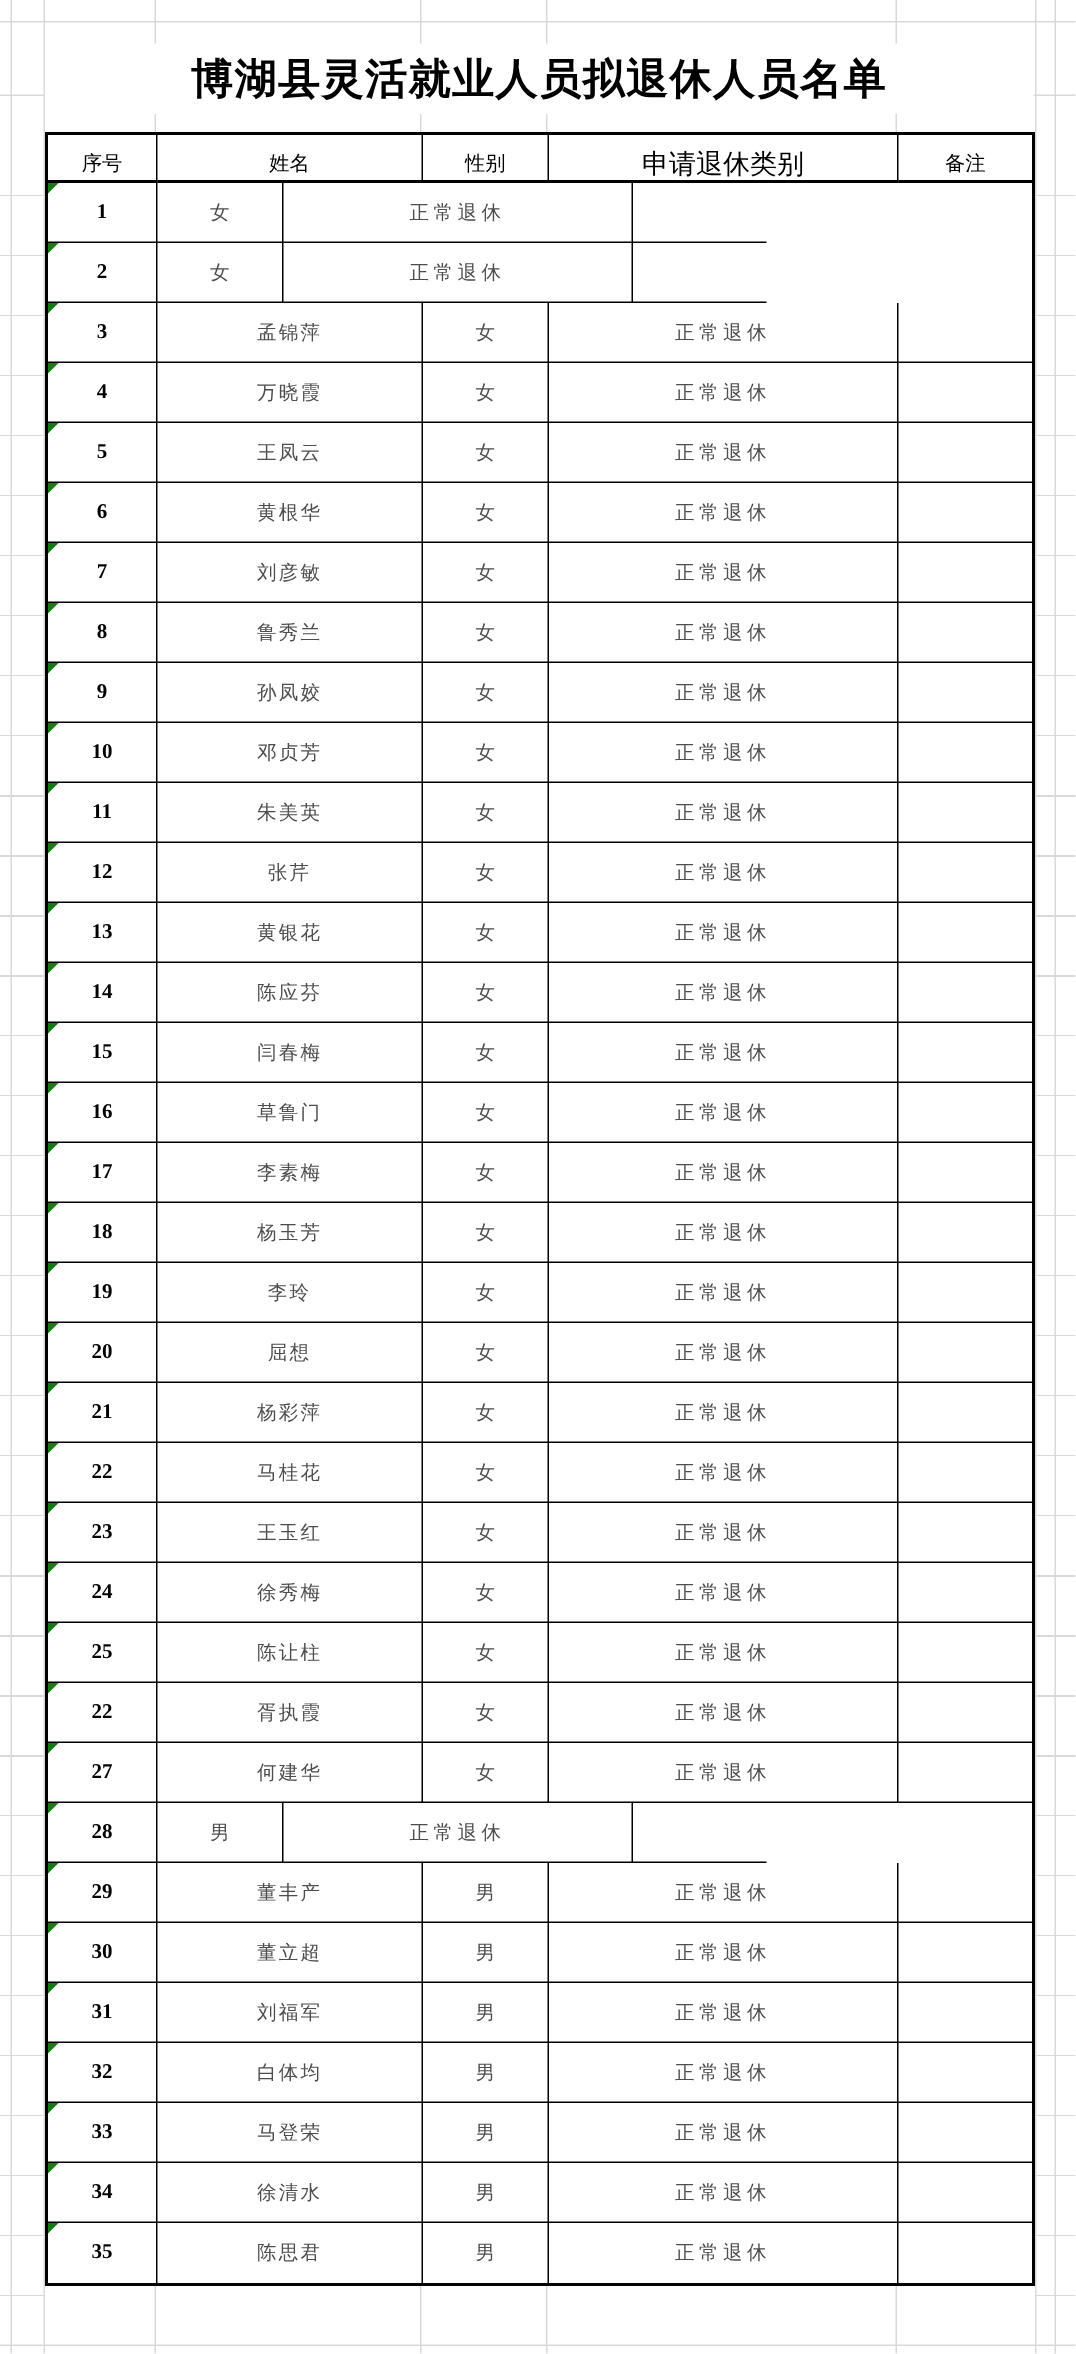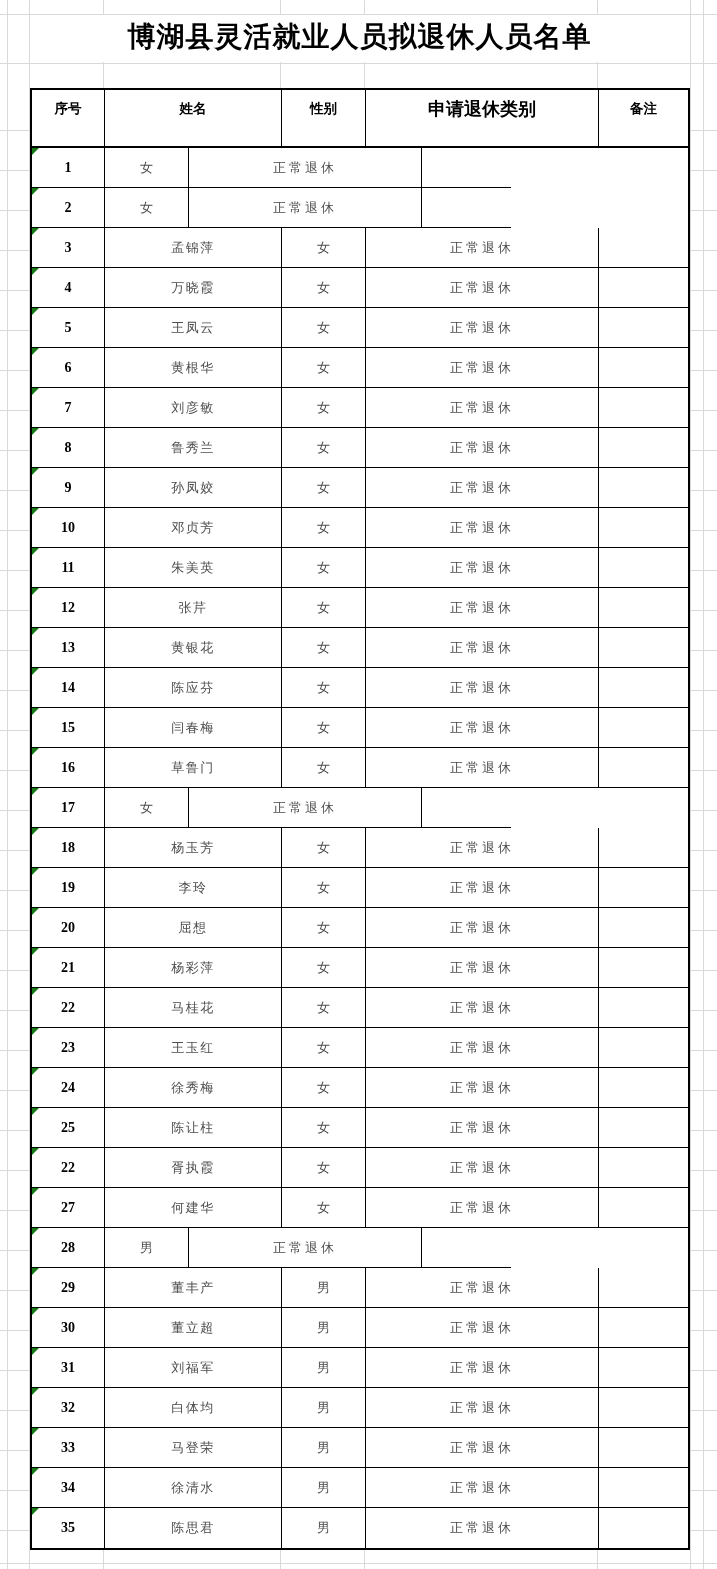--- a/index.html
+++ b/index.html
@@ -16,26 +16,26 @@
   .hline{position:absolute;left:0;width:717px;height:1px;background:#d9d9d9;}
   .margin-strip{
     position:absolute;top:130px;height:1402px;
     background:repeating-linear-gradient(to bottom,#d9d9d9 0px,#d9d9d9 1px,transparent 1px,transparent 40px);
   }
   .strip-left{left:0;width:29px;}
   .strip-right{left:691px;width:26px;}
 
   
   .title-cell{
-    position:absolute;left:30px;top:15px;width:659px;height:47px;
+    position:absolute;left:30px;top:29px;width:659px;height:47px;
     background:#fff;
     text-align:center;line-height:47px;
     font-size:28px;font-weight:bold;color:#000;
     letter-spacing:1px;
-    font-family:Liberation Mono, monospace;
+    font-family:Liberation Sans, sans-serif;
   }
 
   
   .table{
     position:absolute;left:30px;top:88px;width:660px;
     border:2px solid #000;box-sizing:border-box;background:#fff;
   }
   .tr{display:flex;width:100%;}
   .td,.th{
     box-sizing:border-box;
@@ -44,22 +44,22 @@
     text-align:center;overflow:hidden;white-space:nowrap;
     position:relative;
   }
   .c1{width:73px;}
   .c2{width:177px;}
   .c3{width:84px;}
   .c4{width:233px;}
   .c5{width:89px;border-right:none;}
   .thead .th{
     font-family:"Liberation Sans","DejaVu Sans",sans-serif;
-    font-weight:bold;font-size:13.5px;color:#000;
-    border-bottom-width:2px;height:58px;line-height:38px;
+    font-weight:normal;font-size:13.5px;color:#000;
+    border-bottom-width:2px;height:32px;line-height:38px;
   }
   .thead .c4{font-size:18px;}
   .tbody .tr:last-child .td{border-bottom:none;}
   .cell-no{
     font-weight:bold;font-size:14px;color:#000;
     font-family:"Liberation Serif","DejaVu Serif",serif;
   }
   .cell-name,.cell-gender,.cell-type,.cell-note{
     font-size:13px;color:#4d4d4d;
   }
@@ -221,20 +221,21 @@
   <div class="tr">
     <div class="td c1 cell-no"><span class="tri"></span><span class="no-text">16</span></div>
     <div class="td c2 cell-name">草鲁门</div>
     <div class="td c3 cell-gender">女</div>
     <div class="td c4 cell-type">正常退休</div>
     <div class="td c5 cell-note"></div>
   </div>
 
   <div class="tr">
     <div class="td c1 cell-no"><span class="tri"></span><span class="no-text">17</span></div>
+    <div class="td c2 cell-name">李素梅</div>
     <div class="td c3 cell-gender">女</div>
     <div class="td c4 cell-type">正常退休</div>
     <div class="td c5 cell-note"></div>
   </div>
 
   <div class="tr">
     <div class="td c1 cell-no"><span class="tri"></span><span class="no-text">18</span></div>
     <div class="td c2 cell-name">杨玉芳</div>
     <div class="td c3 cell-gender">女</div>
     <div class="td c4 cell-type">正常退休</div>

